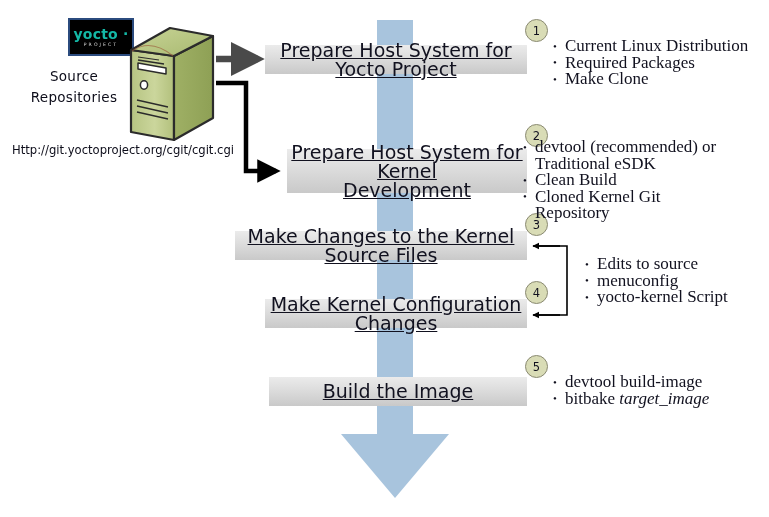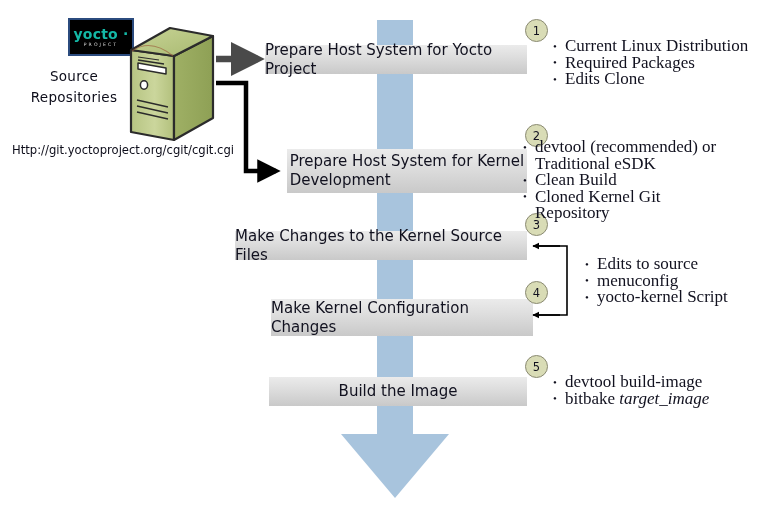--- a/index.html
+++ b/index.html
@@ -80,29 +80,30 @@
     width: 92px; height: 116px;
   }
 
   
   .pbox {
     background: linear-gradient(to bottom, #ebebeb 0%, #dedede 40%, #c9c9c9 100%);
     color: #11111f;
     display: flex;
     align-items: center;
     justify-content: center;
-    text-align: left;
-    font-size: 15px;
+    text-align: center;
+    font-size: 19px;
     line-height: 19px;
     box-sizing: border-box;
+    text-decoration: underline;
   }
   #box-1 { left: 265px; top: 45px;  width: 262px; height: 29px; }
   #box-2 { left: 287px; top: 149px; width: 240px; height: 44px; }
   #box-3 { left: 235px; top: 231px; width: 292px; height: 29px; }
-  #box-4 { left: 271px; top: 299px; width: 262px; height: 37px; }
+  #box-4 { left: 265px; top: 299px; width: 262px; height: 29px; }
   #box-5 { left: 269px; top: 377px; width: 258px; height: 29px; }
 
   
   .step-circle {
     width: 23px; height: 23px;
     border-radius: 50%;
     background: #d9dcb6;
     border: 1.4px solid #8a8a72;
     box-sizing: border-box;
     display: flex;
@@ -260,21 +261,21 @@
   <div id="step-4" class="step-circle abs">
     <span>4</span>
   </div>
   <div id="step-5" class="step-circle abs">
     <span>5</span>
   </div>
 
   <ul id="bullets-1" class="bullets abs">
     <li>Current Linux Distribution</li>
     <li>Required Packages</li>
-    <li>Edits Clone</li>
+    <li>Make Clone</li>
   </ul>
 
   <ul id="bullets-2" class="bullets abs">
     <li>devtool (recommended) or
 Traditional eSDK</li>
     <li>Clean Build</li>
     <li>Cloned Kernel Git Repository</li>
   </ul>
 
   <ul id="bullets-3" class="bullets abs">

